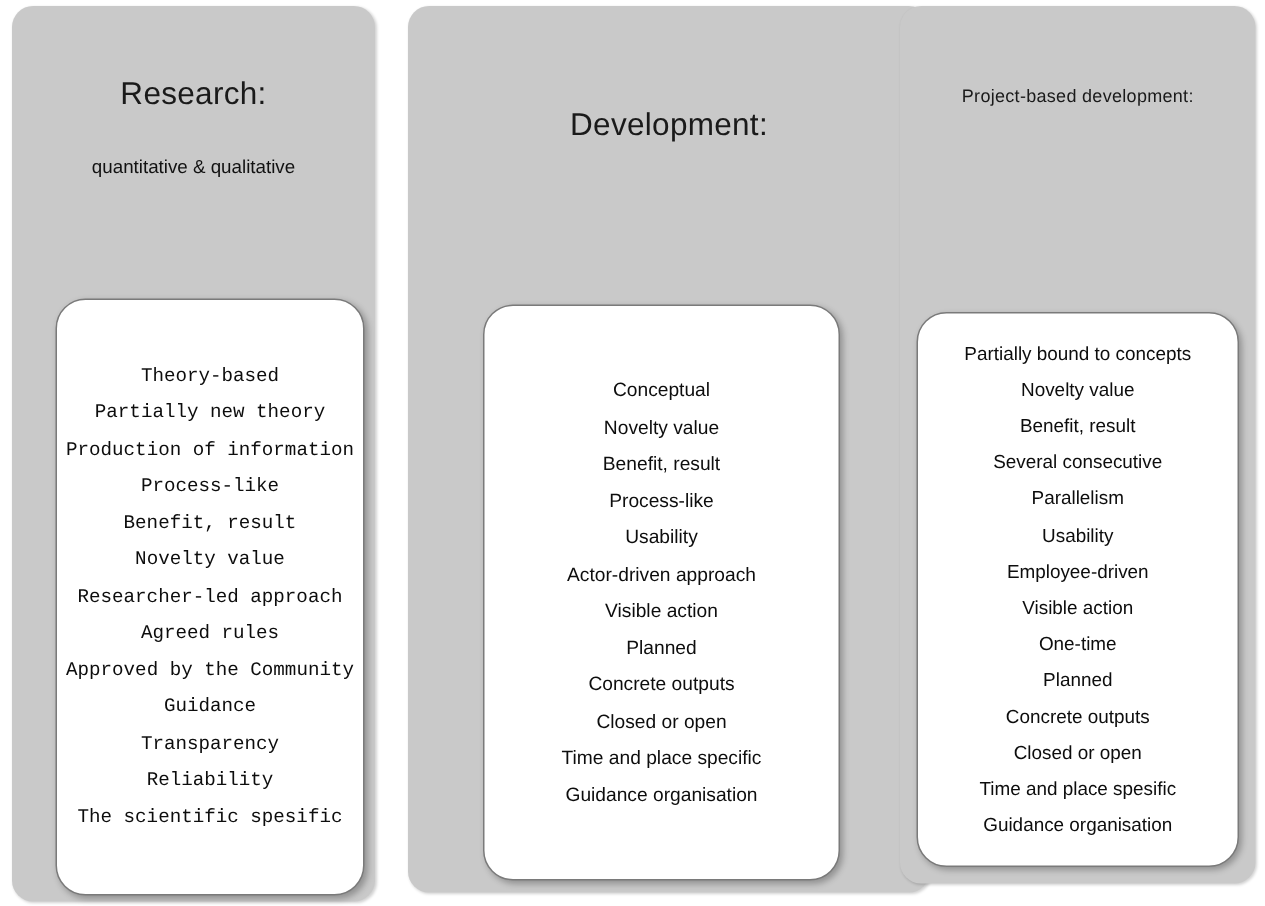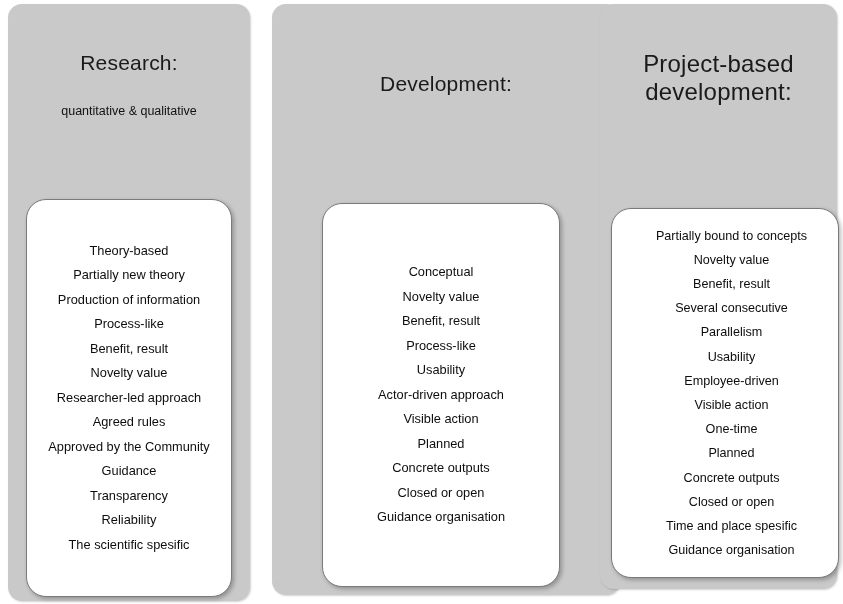--- a/index.html
+++ b/index.html
@@ -22,21 +22,21 @@
     border-radius: 14px;
     box-shadow: 1px 1px 2px rgba(0,0,0,0.18);
   }
   .panel-title {
     text-align: center;
     color: #1a1a1a;
     font-size: 21px;
     letter-spacing: 0.2px;
   }
   .panel-title.two-line {
-    font-size: 24px;
+    font-size: 12px;
     line-height: 28px;
     max-width: 175px;
     margin-left: auto;
     margin-right: auto;
   }
   .panel-subtitle {
     text-align: center;
     color: #111111;
     font-size: 12.5px;
     margin-top: 29px;
@@ -60,23 +60,23 @@
   }
   
   #panel-research   { left: 8px;   width: 242px; height: 597px; }
   #panel-development{ left: 272px; width: 348px; height: 591px; }
   #panel-project    { left: 600px; width: 237px; height: 585px; }
 
   #panel-research .panel-title    { padding-top: 47px; }
   #panel-development .panel-title { padding-top: 68px; }
   #panel-project .panel-title     { padding-top: 46px; }
 
-  #card-research    { left: 18px; top: 195px; width: 204px; height: 396px; }
+  #card-research    { left: 29px; top: 195px; width: 204px; height: 396px; font-family: Liberation Mono, monospace; }
   #card-development { left: 50px; top: 199px; width: 236px; height: 382px; }
-  #card-project     { left: 11px; top: 204px; width: 213px; height: 368px; padding-left: 13px; }
+  #card-project     { left: 11px; top: 204px; width: 213px; height: 368px; }
   #card-project .item { line-height: 24.2px; font-size: 12.6px; }
 </style>
 </head>
 <body>
 
 <div id="canvas">
 
   <div class="panel" id="panel-research">
     <div class="panel-title">Research:</div>
     <div class="panel-subtitle">quantitative &amp; qualitative</div>
@@ -103,20 +103,21 @@
       <div class="item">Conceptual</div>
       <div class="item">Novelty value</div>
       <div class="item">Benefit, result</div>
       <div class="item">Process-like</div>
       <div class="item">Usability</div>
       <div class="item">Actor-driven approach</div>
       <div class="item">Visible action</div>
       <div class="item">Planned</div>
       <div class="item">Concrete outputs</div>
       <div class="item">Closed or open</div>
+      <div class="item">Time and place specific</div>
       <div class="item">Guidance organisation</div>
     </div>
   </div>
 
   <div class="panel" id="panel-project">
     <div class="panel-title two-line">Project-based development:</div>
     <div class="card" id="card-project">
       <div class="item">Partially bound to concepts</div>
       <div class="item">Novelty value</div>
       <div class="item">Benefit, result</div>

